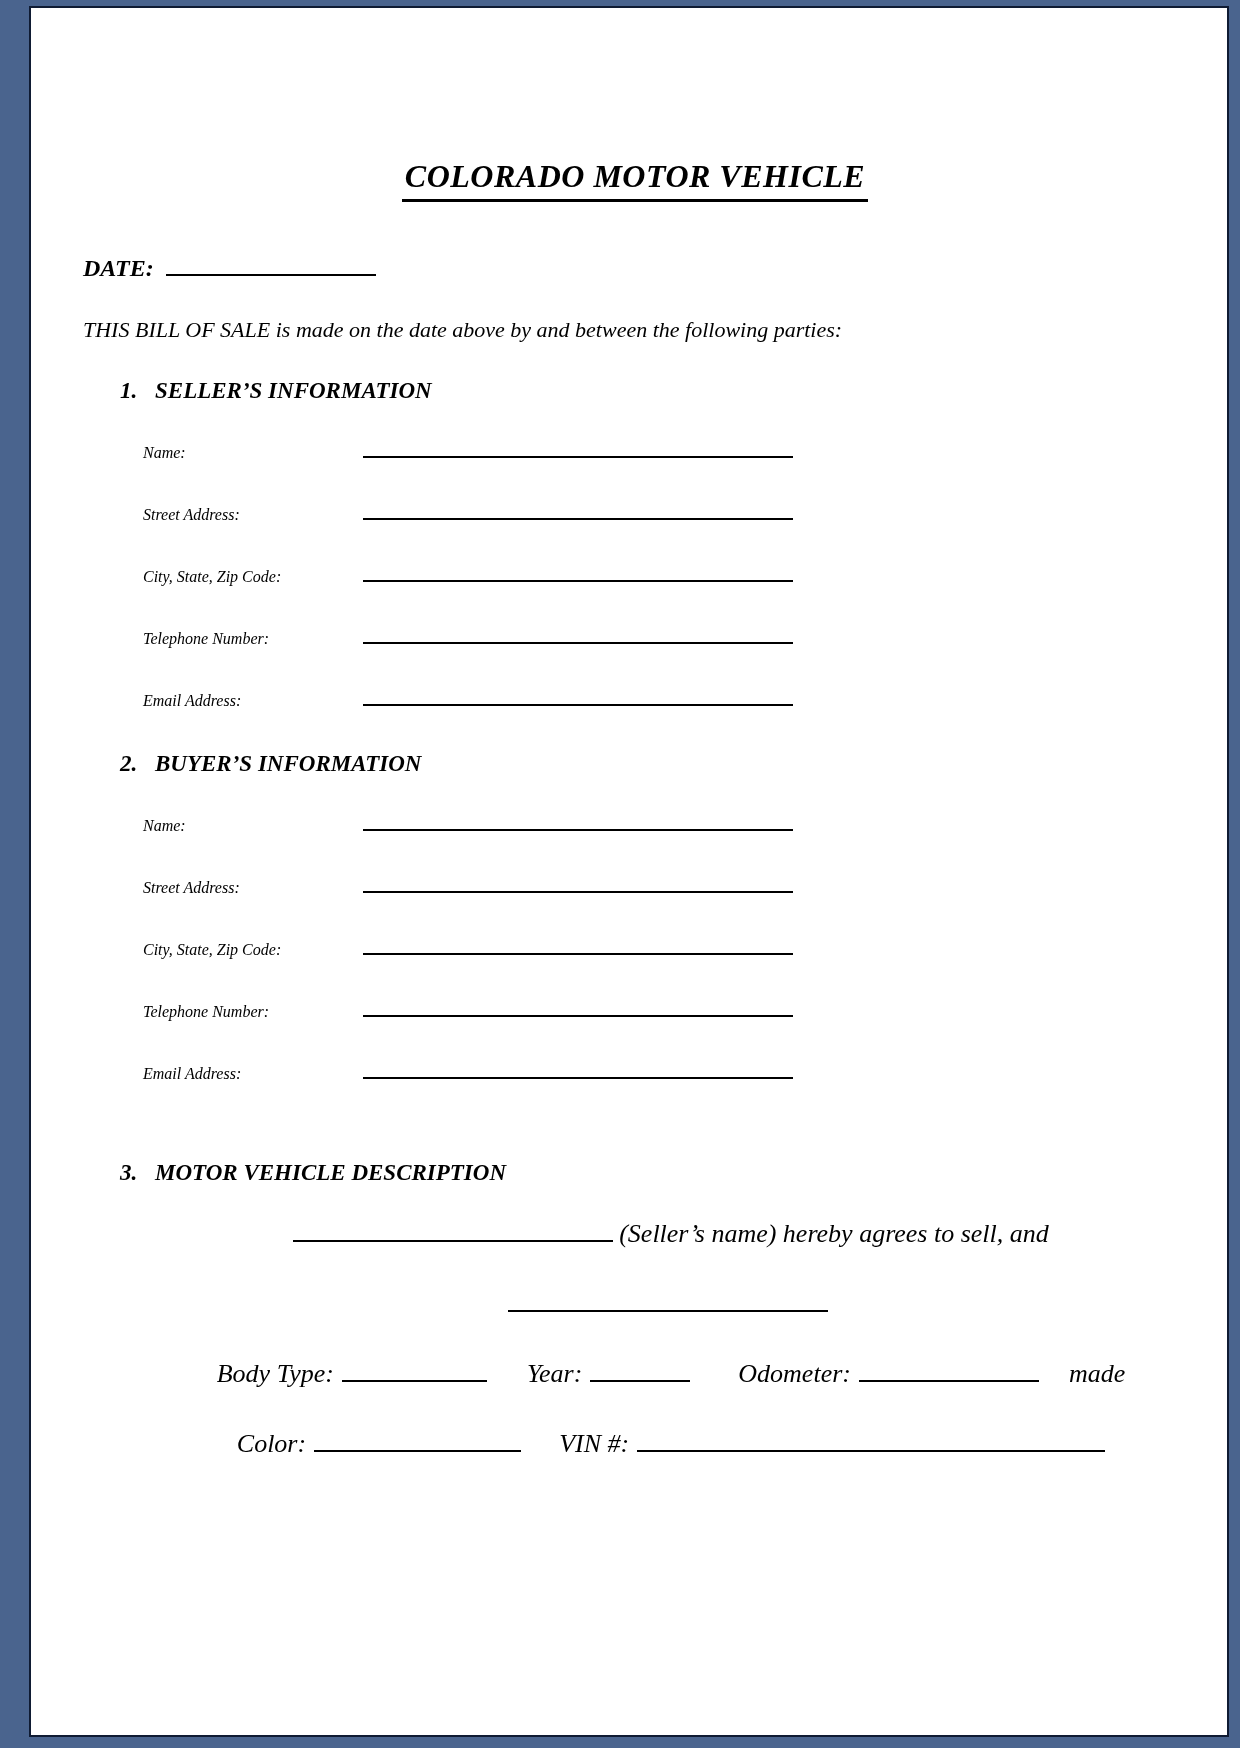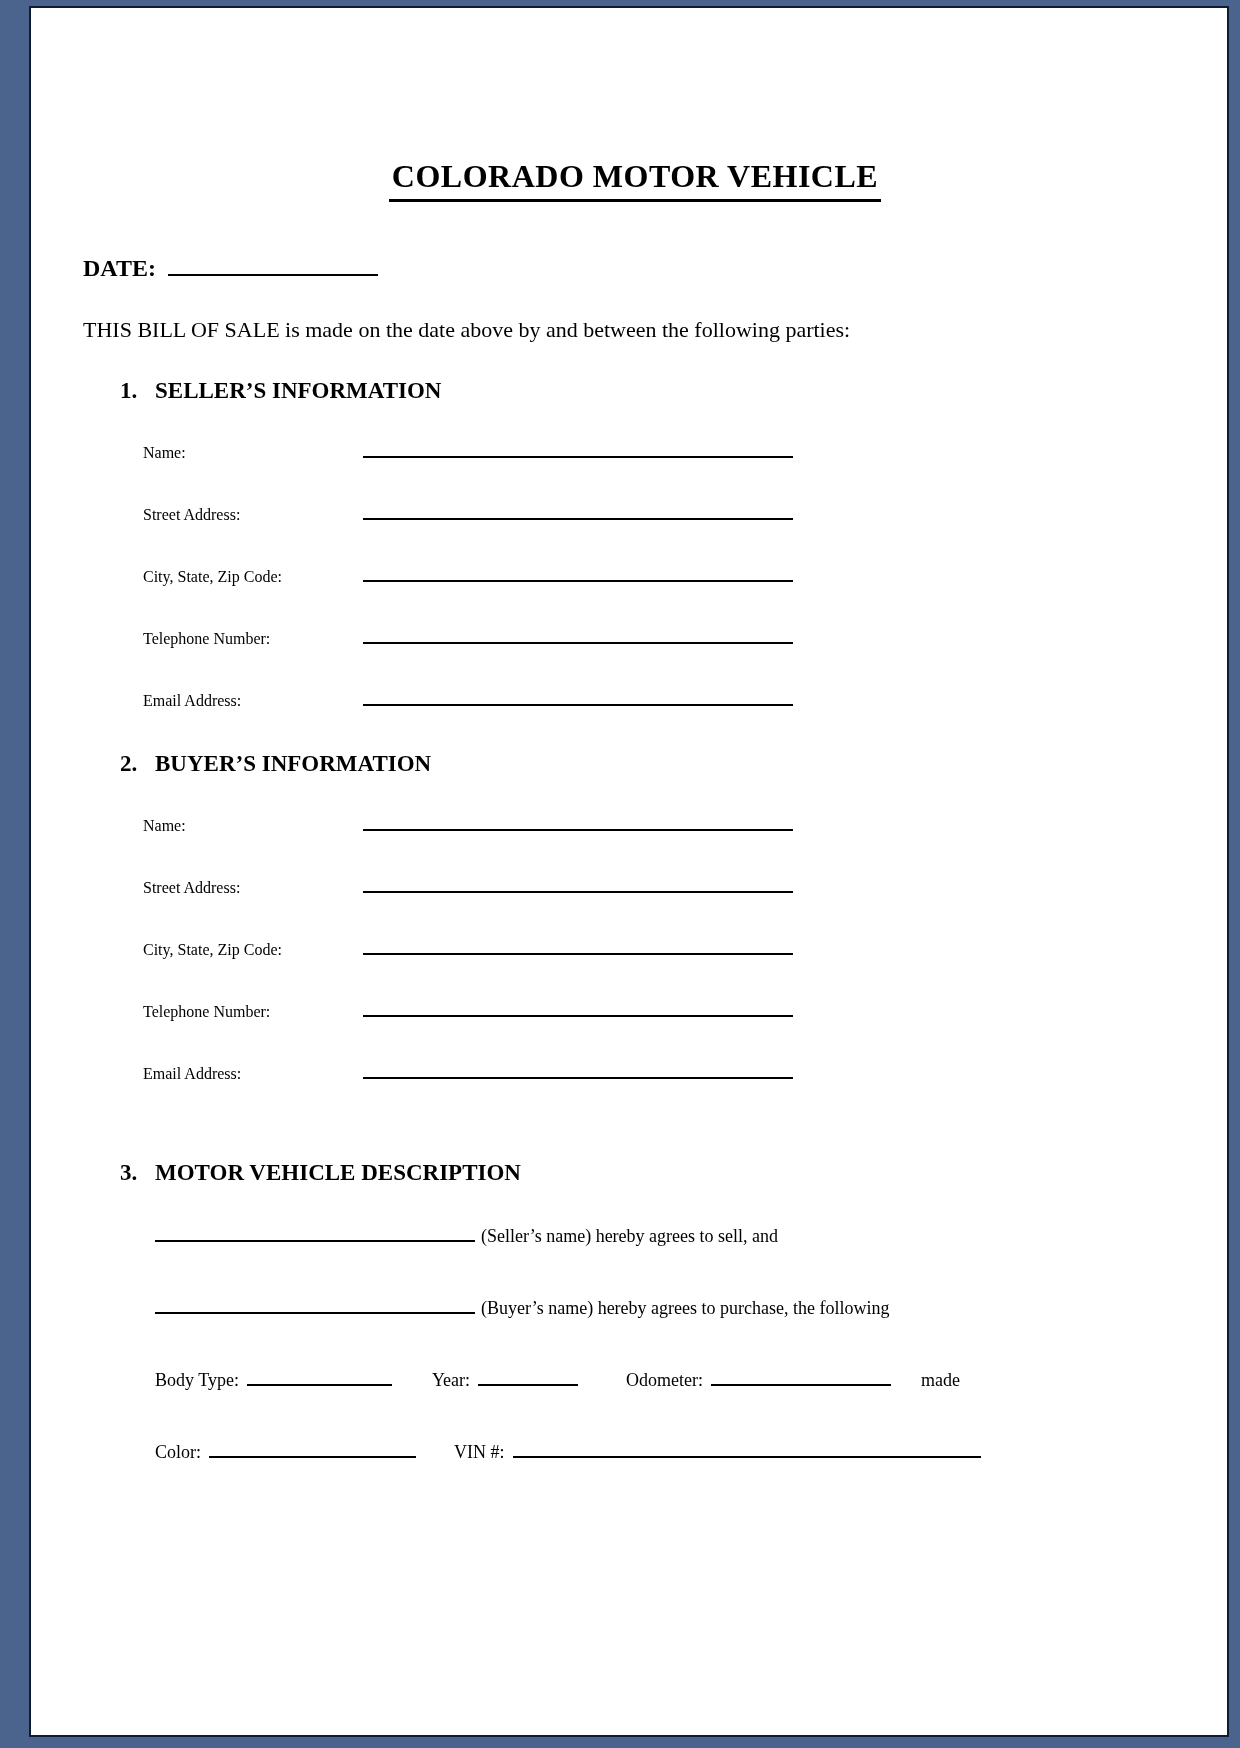--- a/index.html
+++ b/index.html
@@ -11,21 +11,21 @@
     position:relative;
   }
   .page {
     position:absolute;
     left:29px; top:6px;
     width:1200px; height:1731px;
     background:#ffffff;
     border:2px solid #0f1b33;
     box-sizing:border-box;
     overflow:hidden;
-    padding-left:52px; padding-right:40px;
+    padding-left:52px; padding-right:40px;font-style:italic;
   }
   .title-block { margin-top:146px; text-align:center; line-height:44px; }
   .title-line {
     display:inline-block;
     font-size:32px; font-weight:bold; letter-spacing:0.5px;
     border-bottom:3px solid #000;
     padding:0 3px 1px 3px;
   }
   .date-row { margin-top:46px; font-size:24px; line-height:33px; }
   .date-label { font-weight:bold; }
@@ -37,21 +37,21 @@
   .date-blank { width:210px; margin-left:12px; }
   .intro { margin:30px 0 0 0; font-size:22px; line-height:30px; }
   .section-heading { font-size:23px; font-weight:bold; line-height:31px; margin-left:37px; }
   .section-heading.s1 { margin-top:30px; }
   .section-heading.s2 { margin-top:32px; }
   .section-heading.s3 { margin-top:68px; }
   .sec-num { display:inline-block; width:35px; }
   .field-row { margin:26px 0 0 60px; font-size:16px; line-height:30px; white-space:nowrap; }
   .field-label { display:inline-block; width:220px; }
   .field-blank { width:430px; }
-  .vdesc-row { margin:37px 0 0 72px; font-size:18px; line-height:30px; white-space:nowrap; }
+  .vdesc-row { margin:37px 0 0 72px; font-size:26px; line-height:30px; white-space:nowrap;text-align:center; }
   .vdesc-row.first { margin-top:28px; }
   .name-blank { width:320px; margin-right:6px; }
   .wrap-line { margin:0 0 0 72px; font-size:22px; line-height:30px; }
   .make-blank { width:335px; margin-left:8px; }
   .model-label { margin-left:38px; }
   .model-blank { width:358px; margin-left:8px; }
   .bodytype-blank { width:145px; margin-left:8px; }
   .year-label { margin-left:40px; }
   .year-blank { width:100px; margin-left:8px; }
   .odometer-label { margin-left:48px; }
@@ -121,21 +121,21 @@
   <div>
     <div class="section-heading s3">
       <span class="sec-num">3.</span><span>MOTOR VEHICLE DESCRIPTION</span>
     </div>
 
     <div class="vdesc-row first">
       <span class="blank name-blank"></span><span>(Seller’s name) hereby agrees to sell, and</span>
     </div>
 
     <div class="vdesc-row">
-      <span class="blank name-blank"></span><span>(Buyer’s name) hereby agrees to purchase, the following</span>
+      <span class="blank name-blank"></span>
     </div>
 
 
     <div class="vdesc-row">
       <span>Body Type:</span><span class="blank bodytype-blank"></span><span class="year-label">Year:</span><span class="blank year-blank"></span><span class="odometer-label">Odometer:</span><span class="blank odometer-blank"></span><span class="miles-label">made</span>
     </div>
 
     <div class="vdesc-row">
       <span>Color:</span><span class="blank color-blank"></span><span class="vin-label">VIN #:</span><span class="blank vin-blank"></span>
     </div>

